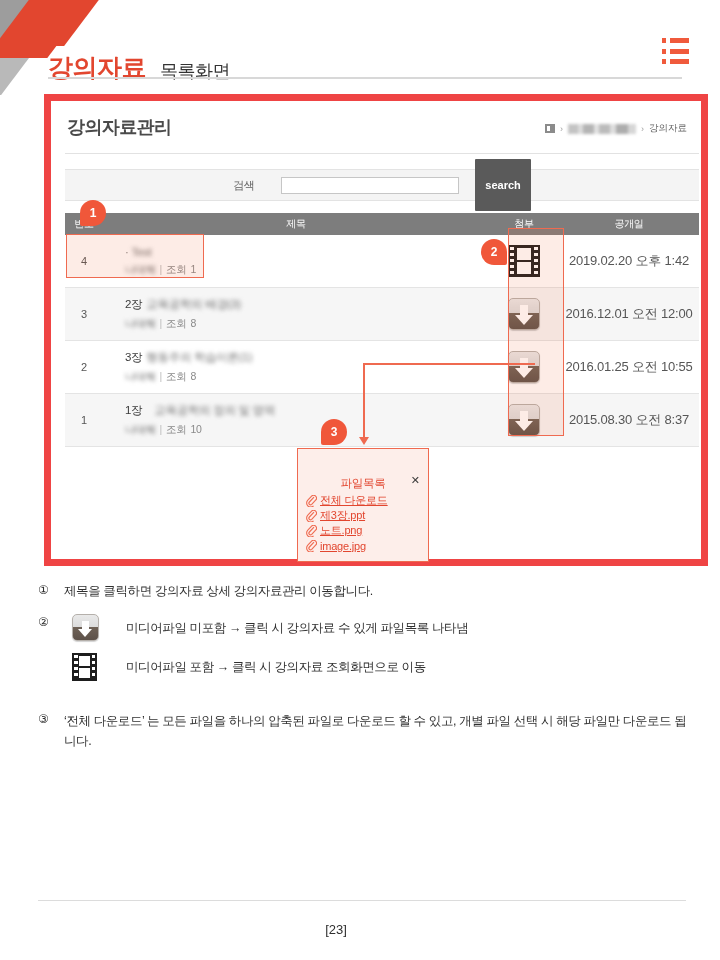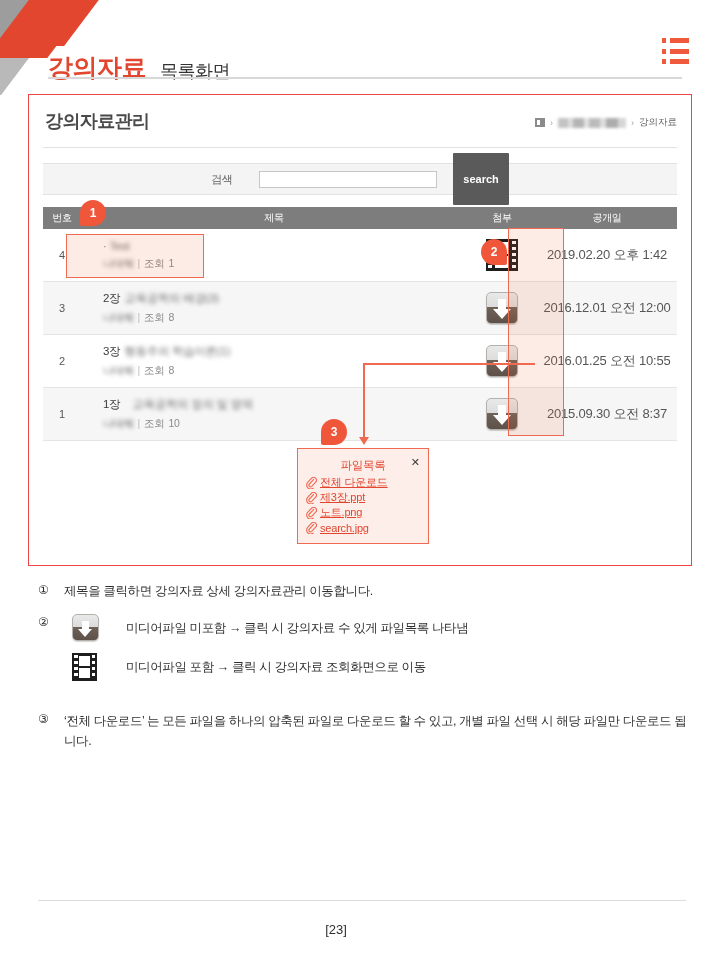--- a/index.html
+++ b/index.html
@@ -93,24 +93,24 @@
     padding: 2px 0;
     box-sizing: border-box;
   }
   .li-row { display: flex; align-items: center; height: 5px; }
   .li-dot { width: 4px; height: 5px; background: #f05a3c; }
   .li-bar { width: 19px; height: 5px; background: #f05a3c; margin-left: 4px; }
 
   
   .panel {
     position: absolute;
-    left: 28px; top: 94px;
+    left: 44px; top: 94px;
     width: 664px;
     height: 472px;
-    border: 1px solid #ef4444;
+    border: 7px solid #ef4444;
     background: #ffffff;
     box-sizing: border-box;
   }
   .panel-head {
     position: relative;
     height: 54px;
   }
   .panel-title {
     position: absolute;
     left: 16px; top: 14px;
@@ -379,21 +379,21 @@
   }
 
   
   .popup {
     position: absolute;
     left: 297px; top: 448px;
     width: 132px;
     border: 1.5px solid #ef6a50;
     background: #fdeeea;
     box-sizing: border-box;
-    padding: 6px 8px 8px 8px;
+    padding: 24px 8px 8px 8px;
   }
   .popup-head {
     position: relative;
     text-align: center;
     height: 16px;
   }
   .popup-title {
     font-size: 11.5px;
     color: #e2462f;
     letter-spacing: -0.3px;
@@ -643,21 +643,21 @@
         </div>
       </div>
       <div class="row-att">
         <div class="ico-download">
           <span class="arw">
               <span class="arw-stem"></span>
               <span class="arw-head"></span>
             </span>
         </div>
       </div>
-      <div class="row-date">2015.09.30 오전 8:37</div>
+      <div class="row-date">2015.08.30 오전 8:37</div>
     </div>
   </div>
 </div>
 
 <div class="hl-box hl-title"></div>
 <div class="hl-box hl-att"></div>
 
 <div class="badge pin-bl" style="left:80px; top:200px;">1</div>
 <div class="badge pin-r" style="left:481px; top:239px;">2</div>
 <div class="badge pin-b" style="left:321px; top:419px;">3</div>
@@ -695,21 +695,21 @@
           </svg>
         </span>
       <a>노트.png</a>
     </li>
     <li>
       <span class="clip">
           <svg width="11" height="12" viewBox="0 0 11 12">
             <path d="M8 2.2 L3.4 7 a1.6 1.6 0 0 0 2.3 2.3 L9.6 5.2 a2.8 2.8 0 0 0 -4 -4 L1.8 5.2 a4 4 0 0 0 5.7 5.7" fill="none" stroke="#ef6a50" stroke-width="1.1"></path>
           </svg>
         </span>
-      <a>search.jpg</a>
+      <a>image.jpg</a>
     </li>
   </ul>
 </div>
 
 <div class="notes">
 
   <div class="note">
     <div class="note-num">①</div>
     <div class="note-body">제목을 클릭하면 강의자료 상세 강의자료관리 이동합니다.</div>
   </div>

